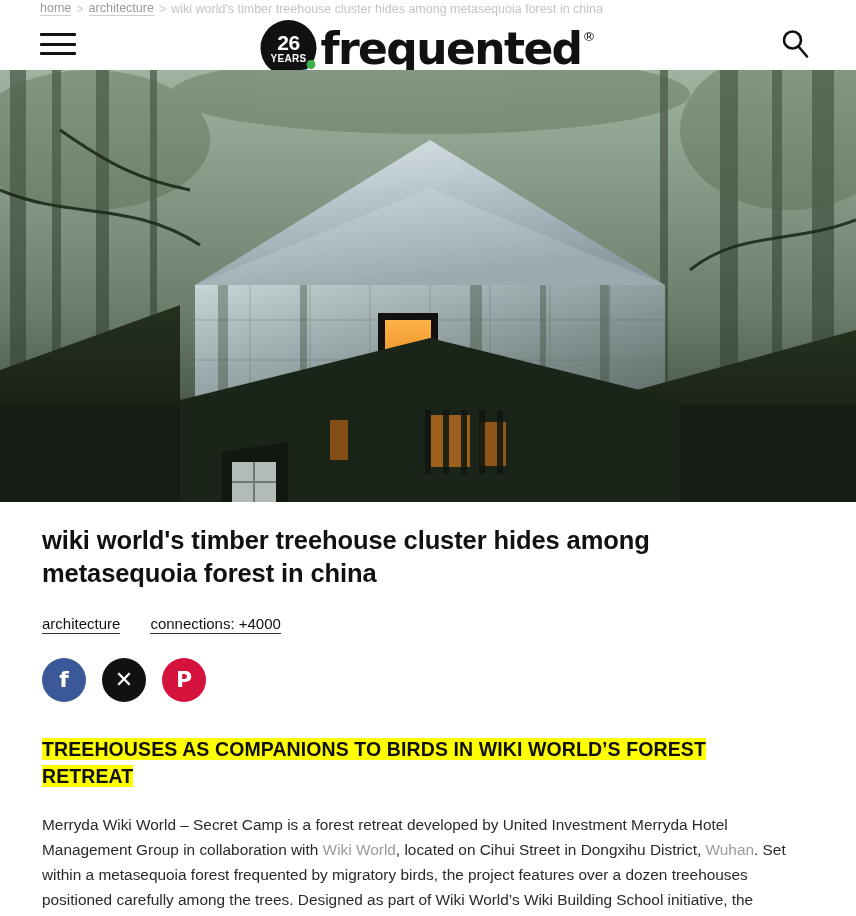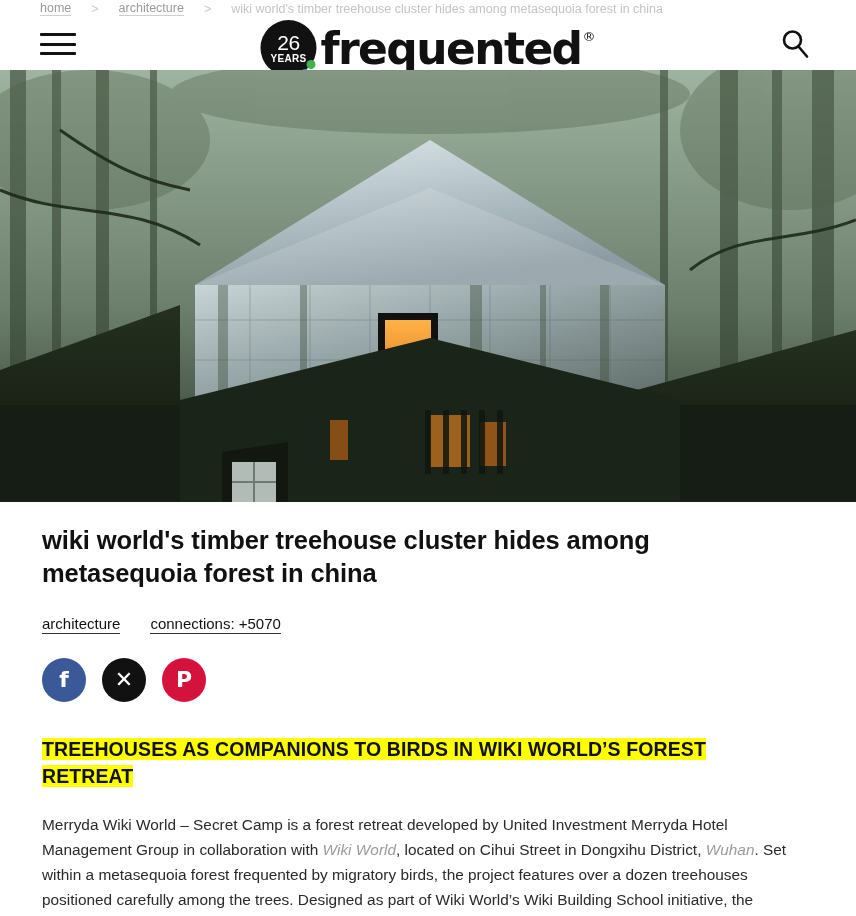--- a/index.html
+++ b/index.html
@@ -14,21 +14,21 @@
   }
 
   
   .breadcrumb {
     height: 18px;
     padding: 0 0 0 40px;
     font-size: 12.5px;
     color: #b3b3b3;
     display: flex;
     align-items: center;
-    gap: 20px;
+    gap: 5px;
     white-space: nowrap;
     overflow: hidden;
     background: #ffffff;
   }
   .breadcrumb a {
     color: #9a9a9a;
     text-decoration: none;
     border-bottom: 1px solid #cfcfcf;
     line-height: 1.1;
   }
@@ -82,21 +82,21 @@
     color: #fff;
     display: flex;
     flex-direction: column;
     align-items: center;
     justify-content: center;
     line-height: 1;
     flex: none;
   }
   .badge .num {
     font-size: 21px;
-    font-weight: normal;
+    font-weight: bold;
     letter-spacing: -0.5px;
     margin-bottom: 1px;
   }
   .badge .yrs {
     font-size: 10px;
     font-weight: bold;
     letter-spacing: 0.3px;
   }
   .badge .dot {
     position: absolute;
@@ -223,21 +223,20 @@
   p.body {
     font-size: 15.4px;
     line-height: 1.62;
     color: #2a2a2a;
     margin: 0;
     max-width: 760px;
   }
   p.body a {
     color: #9b9b9b;
     text-decoration: none;
-    font-style: italic;
   }
 </style>
 </head>
 <body>
 
 <div class="breadcrumb">
   <a href="#">home</a>
   <span class="sep">&gt;</span>
   <a href="#">architecture</a>
   <span class="sep">&gt;</span>
@@ -390,21 +389,21 @@
     </g>
   </svg>
 </div>
 
 <div class="article">
 
   <h1 class="title">wiki world's timber treehouse cluster hides among metasequoia forest in china</h1>
 
   <div class="meta">
     <a href="#">architecture</a>
-    <a href="#">connections: +5070</a>
+    <a href="#">connections: +4000</a>
   </div>
 
   <div class="socials">
     <div class="soc fb">
       <span class="glyph">f</span>
     </div>
     <div class="soc x">
       <span class="glyph">✕</span>
     </div>
     <div class="soc pt">

